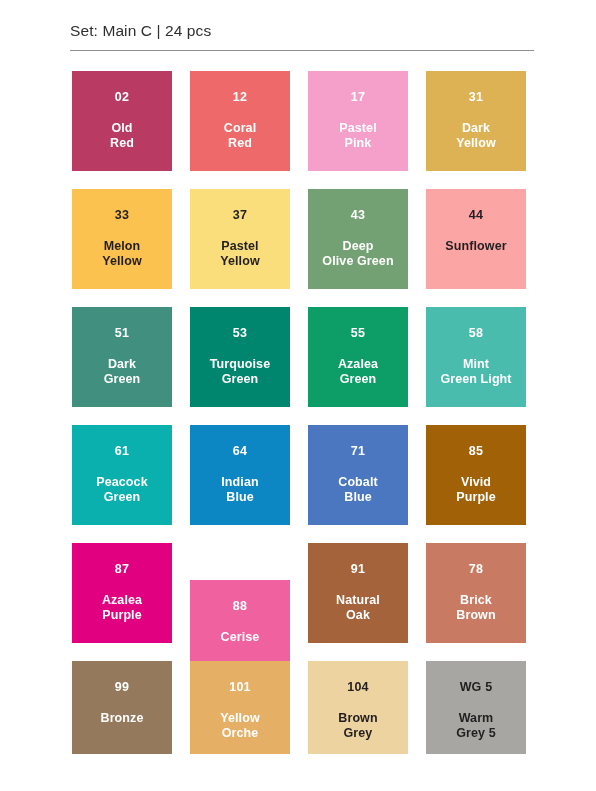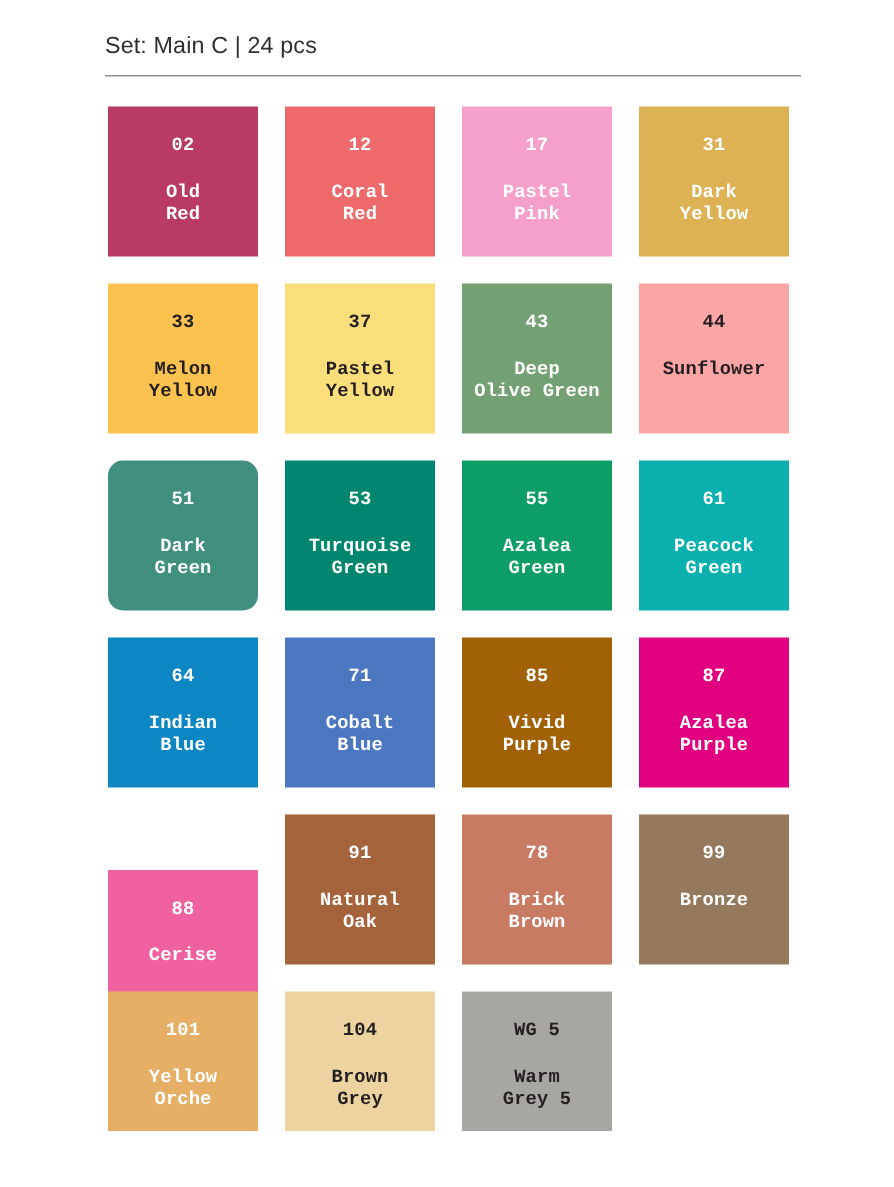--- a/index.html
+++ b/index.html
@@ -51,21 +51,20 @@
   .swatch {
     width: 100px;
     height: 100px;
     box-sizing: border-box;
     display: flex;
     flex-direction: column;
     align-items: center;
     justify-content: flex-start;
     padding-top: 20px;
     overflow: hidden;
-    font-family: Liberation Mono, monospace;
   }
   .swatch-code {
     font-size: 12.5px;
     font-weight: 700;
     line-height: 1;
     letter-spacing: 0.2px;
   }
   .swatch-name {
     margin-top: 17px;
     font-size: 12.5px;
@@ -135,41 +134,48 @@
           <div>Deep</div>
           <div>Olive Green</div>
         </div>
       </div>
       <div class="swatch" style="background: #fca5a5; color: rgb(35, 31, 32);">
         <div class="swatch-code">44</div>
         <div class="swatch-name">
           <div>Sunflower</div>
         </div>
       </div>
-      <div class="swatch" style="background: rgb(65, 143, 126); color: rgb(255, 255, 255); border-radius: 10px;">
+      <div class="swatch" style="background: rgb(65, 143, 126); color: rgb(255, 255, 255);">
         <div class="swatch-code">51</div>
         <div class="swatch-name">
           <div>Dark</div>
           <div>Green</div>
         </div>
       </div>
       <div class="swatch" style="background: rgb(0, 133, 110); color: rgb(255, 255, 255);">
         <div class="swatch-code">53</div>
         <div class="swatch-name">
           <div>Turquoise</div>
           <div>Green</div>
         </div>
       </div>
       <div class="swatch" style="background: rgb(13, 157, 102); color: rgb(255, 255, 255);">
         <div class="swatch-code">55</div>
         <div class="swatch-name">
           <div>Azalea</div>
           <div>Green</div>
         </div>
       </div>
+      <div class="swatch" style="background: rgb(73, 188, 174); color: rgb(255, 255, 255);">
+        <div class="swatch-code">58</div>
+        <div class="swatch-name">
+          <div>Mint</div>
+          <div>Green Light</div>
+        </div>
+      </div>
       <div class="swatch" style="background: rgb(9, 176, 173); color: rgb(255, 255, 255);">
         <div class="swatch-code">61</div>
         <div class="swatch-name">
           <div>Peacock</div>
           <div>Green</div>
         </div>
       </div>
       <div class="swatch" style="background: rgb(13, 135, 196); color: rgb(255, 255, 255);">
         <div class="swatch-code">64</div>
         <div class="swatch-name">

